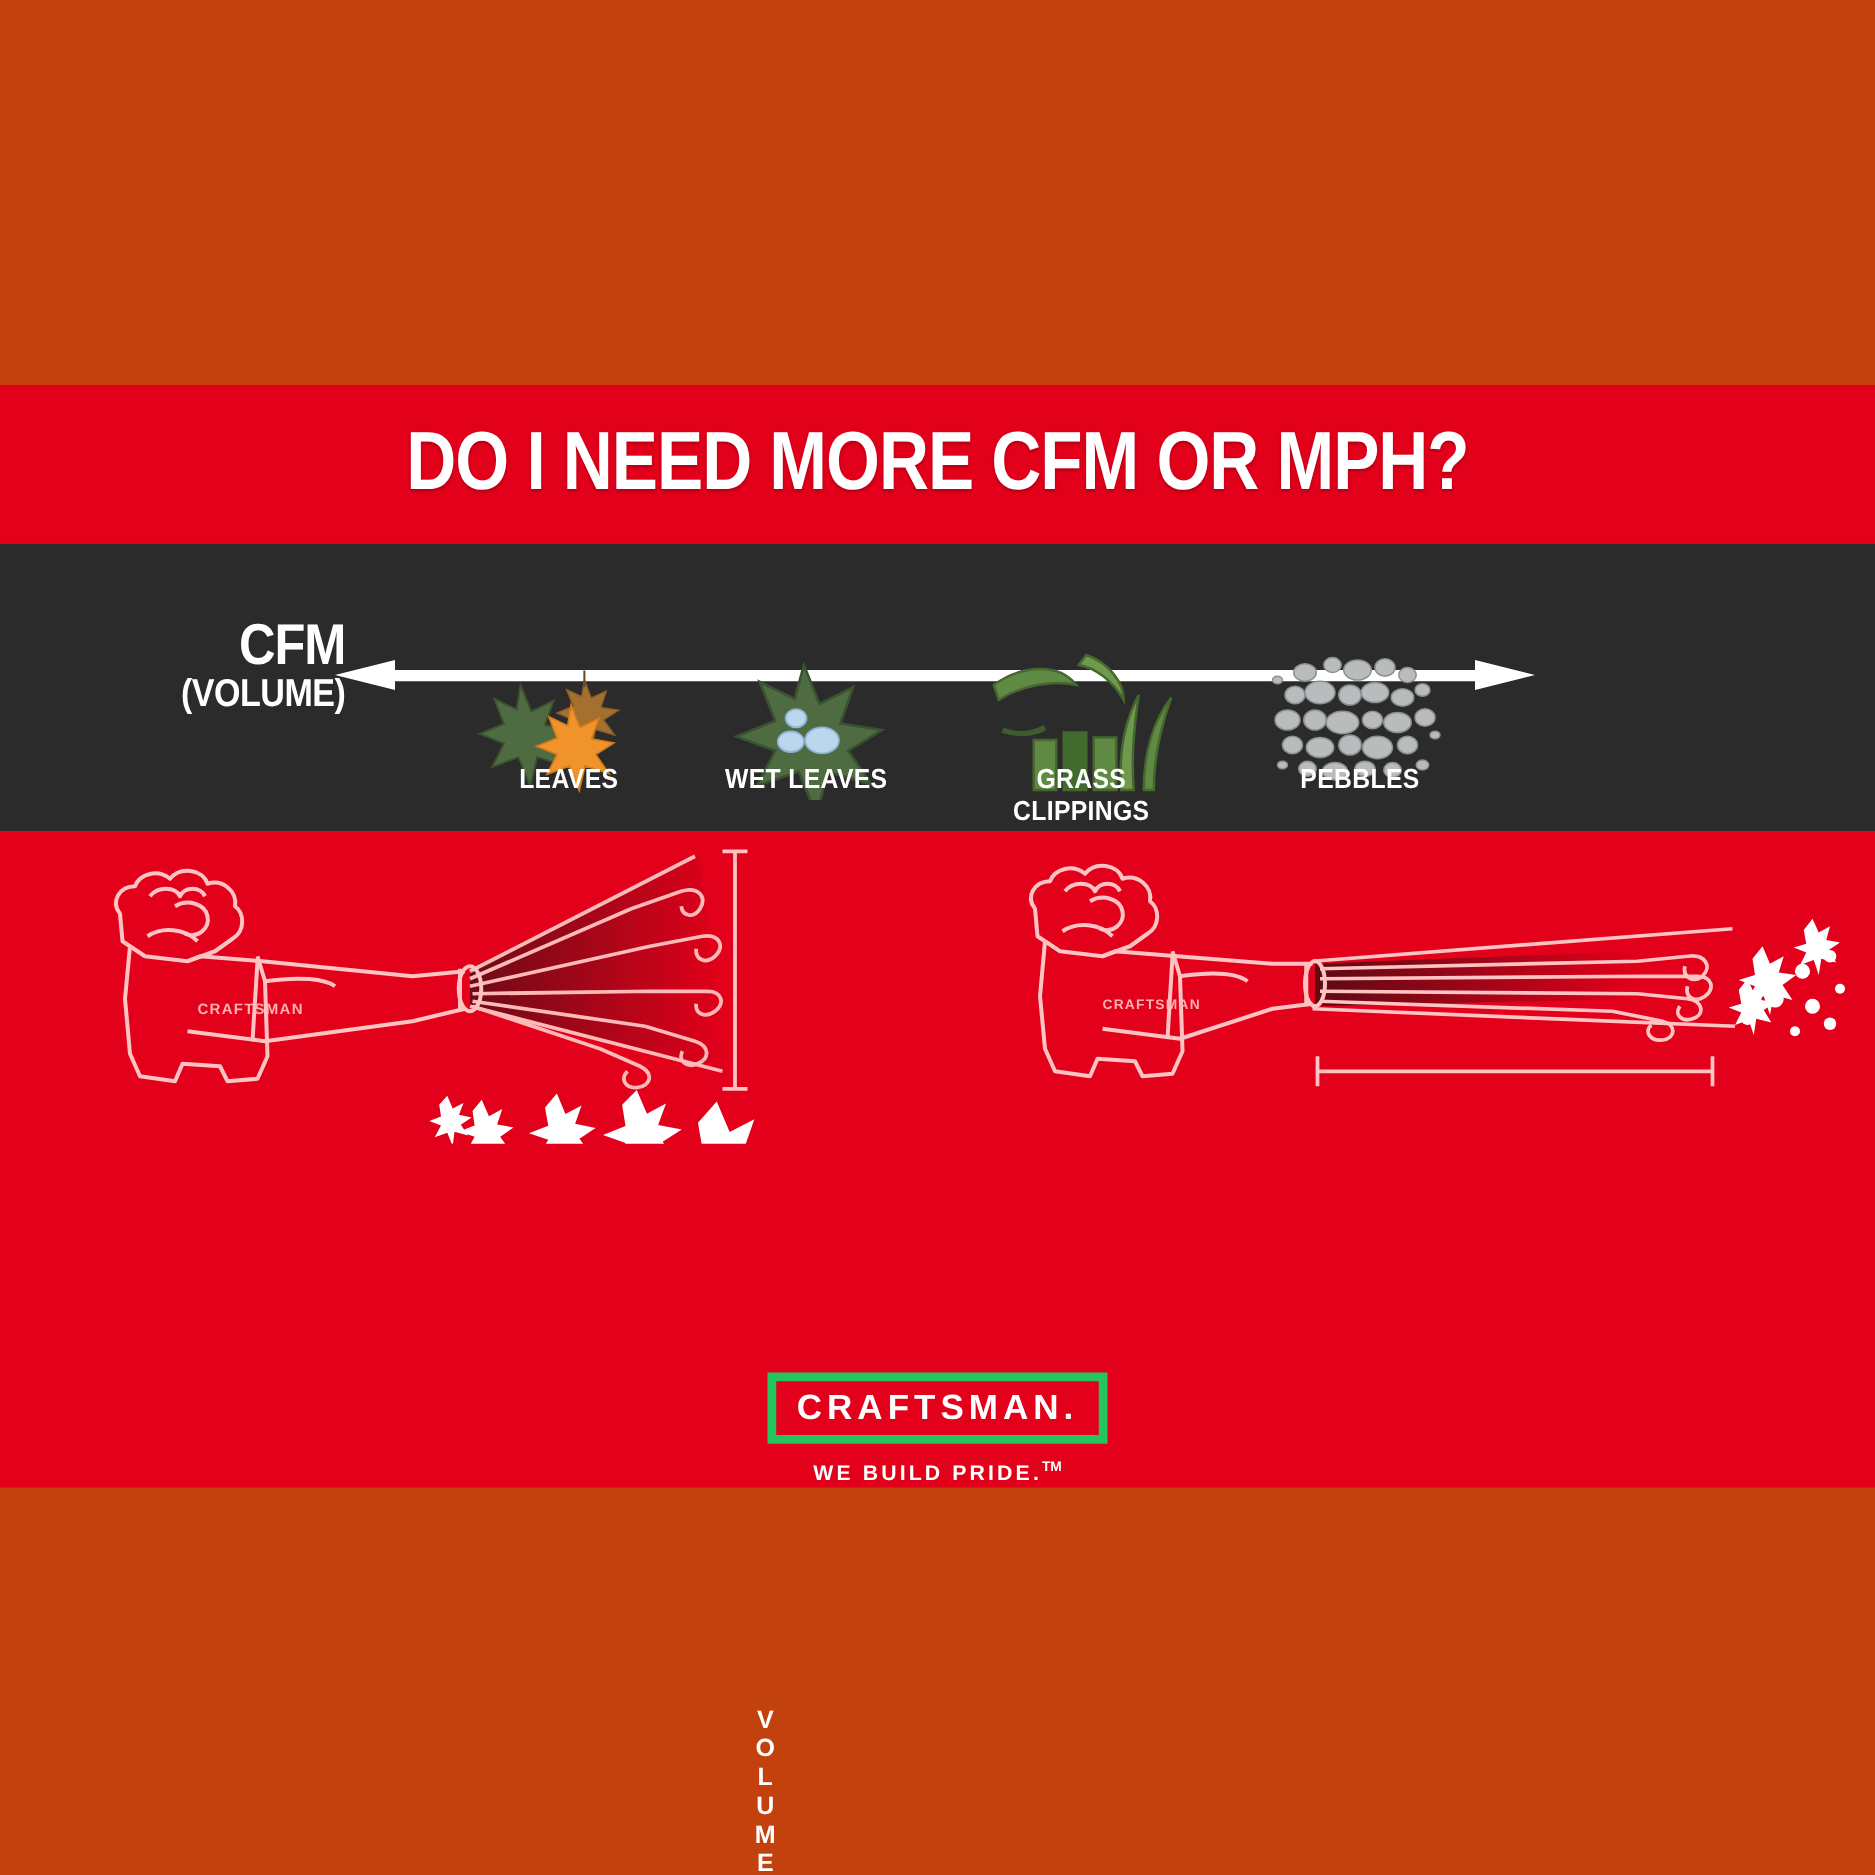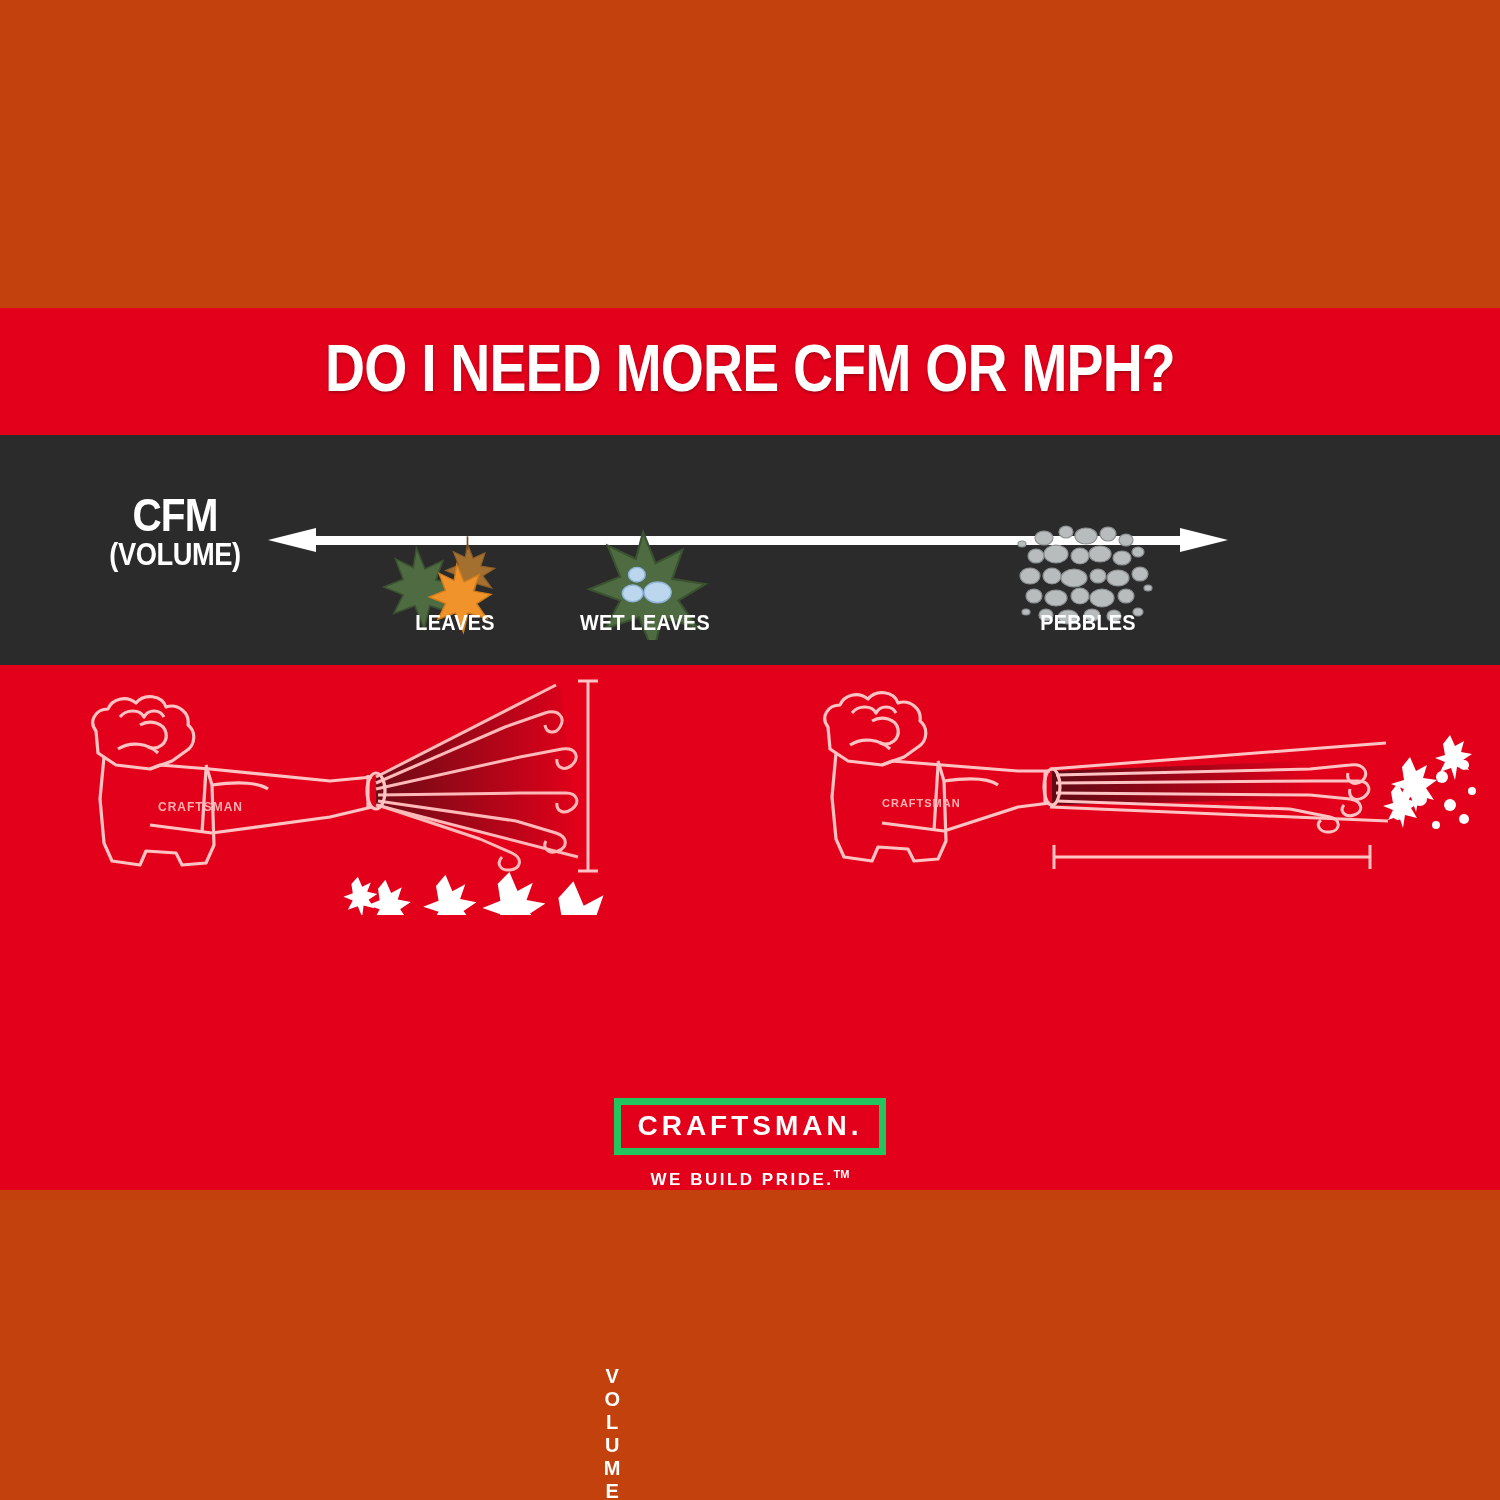--- a/index.html
+++ b/index.html
@@ -16,21 +16,21 @@
     font-family:"Liberation Sans",sans-serif;
     font-size:66px;font-weight:bold;color:#ffffff;letter-spacing:-1px;
     transform:scaleX(0.84);transform-origin:center top;
     text-shadow:0 2px 3px rgba(0,0,0,.25);
   }
 
   
   .sc-label{position:absolute;text-align:center;color:#fff;font-weight:bold;line-height:1.02;}
   .sc-label .big{display:block;font-size:46px;letter-spacing:-1px;transform:scaleX(.88);}
   .sc-label .small{display:block;font-size:31px;letter-spacing:-.5px;transform:scaleX(.88);}
-  #cfm-scale-label{left:60px;top:492px;width:230px;}
+  #cfm-scale-label{left:60px;top:492px;width:230px;text-align:right;}
   #mph-scale-label{left:1218px;top:492px;width:230px;}
 
   .axis{position:absolute;left:268px;top:528px;width:960px;height:24px;}
   .axis .shaft{position:absolute;left:46px;top:8px;width:868px;height:9px;background:#fff;}
   .axis .head-l{position:absolute;left:0;top:0;width:0;height:0;
       border-top:12px solid transparent;border-bottom:12px solid transparent;border-right:48px solid #fff;}
   .axis .head-r{position:absolute;right:0;top:0;width:0;height:0;
       border-top:12px solid transparent;border-bottom:12px solid transparent;border-left:48px solid #fff;}
 
   .item{position:absolute;width:200px;text-align:center;}
@@ -106,20 +106,37 @@
           <path d="M52 0 L64 30 L90 17 L80 45 L112 50 L86 66 L104 92 L70 82 L62 116 L48 82 L16 93 L30 66 L0 55 L30 43 L18 13 L45 26 Z" fill="#4f6b42" stroke="#3b5230" stroke-width="2"></path>
           <ellipse cx="46" cy="41" rx="8" ry="7" fill="#bcd6ee" stroke="#8fb4d8" stroke-width="1.4"></ellipse>
           <ellipse cx="42" cy="59" rx="10" ry="8" fill="#bcd6ee" stroke="#8fb4d8" stroke-width="1.4"></ellipse>
           <ellipse cx="66" cy="58" rx="13" ry="10" fill="#bcd6ee" stroke="#8fb4d8" stroke-width="1.4"></ellipse>
         </g>
       </svg>
     </div>
     <div class="cap">WET LEAVES</div>
   </div>
 
+  <div class="item" id="item-grass">
+    <div class="art">
+      <svg viewBox="0 0 200 120" width="200" height="120">
+        <path d="M30 28 C52 12 82 10 96 28 C78 24 52 28 34 40 Z" fill="#5f8a43" stroke="#46682f" stroke-width="2"></path>
+        <path d="M104 4 C122 10 134 26 134 40 C126 26 112 14 98 12 Z" fill="#6f9a4d" stroke="#46682f" stroke-width="2"></path>
+        <path d="M38 62 L36 66 C48 70 62 70 72 64 L70 60 C58 66 48 66 38 62 Z" fill="#3f5c2c"></path>
+        <g stroke="#46682f" stroke-width="2">
+          <path d="M62 112 L62 72 L80 72 L80 112 Z" fill="#5f8a43"></path>
+          <path d="M86 112 L86 66 L104 66 L104 112 Z" fill="#3f6b2e"></path>
+          <path d="M110 112 L110 70 L128 70 L128 112 Z" fill="#5f8a43"></path>
+        </g>
+        <path d="M132 112 C130 84 134 58 146 36 C142 64 140 86 142 112 Z" fill="#6f9a4d" stroke="#46682f" stroke-width="2"></path>
+        <path d="M150 112 C150 82 158 56 172 38 C162 66 158 88 158 112 Z" fill="#5f8a43" stroke="#46682f" stroke-width="2"></path>
+      </svg>
+    </div>
+    <div class="cap">GRASS CLIPPINGS</div>
+  </div>
 
   <div class="item" id="item-pebbles">
     <div class="art">
       <svg viewBox="0 0 200 120" width="200" height="120">
         <g fill="#b9bcbd" stroke="#8d9092" stroke-width="1.2">
           <ellipse cx="56" cy="18" rx="9" ry="7"></ellipse>
             <ellipse cx="78" cy="12" rx="7" ry="6"></ellipse>
           <ellipse cx="98" cy="16" rx="11" ry="8"></ellipse>
             <ellipse cx="120" cy="14" rx="8" ry="7"></ellipse>
           <ellipse cx="138" cy="20" rx="7" ry="6"></ellipse>

